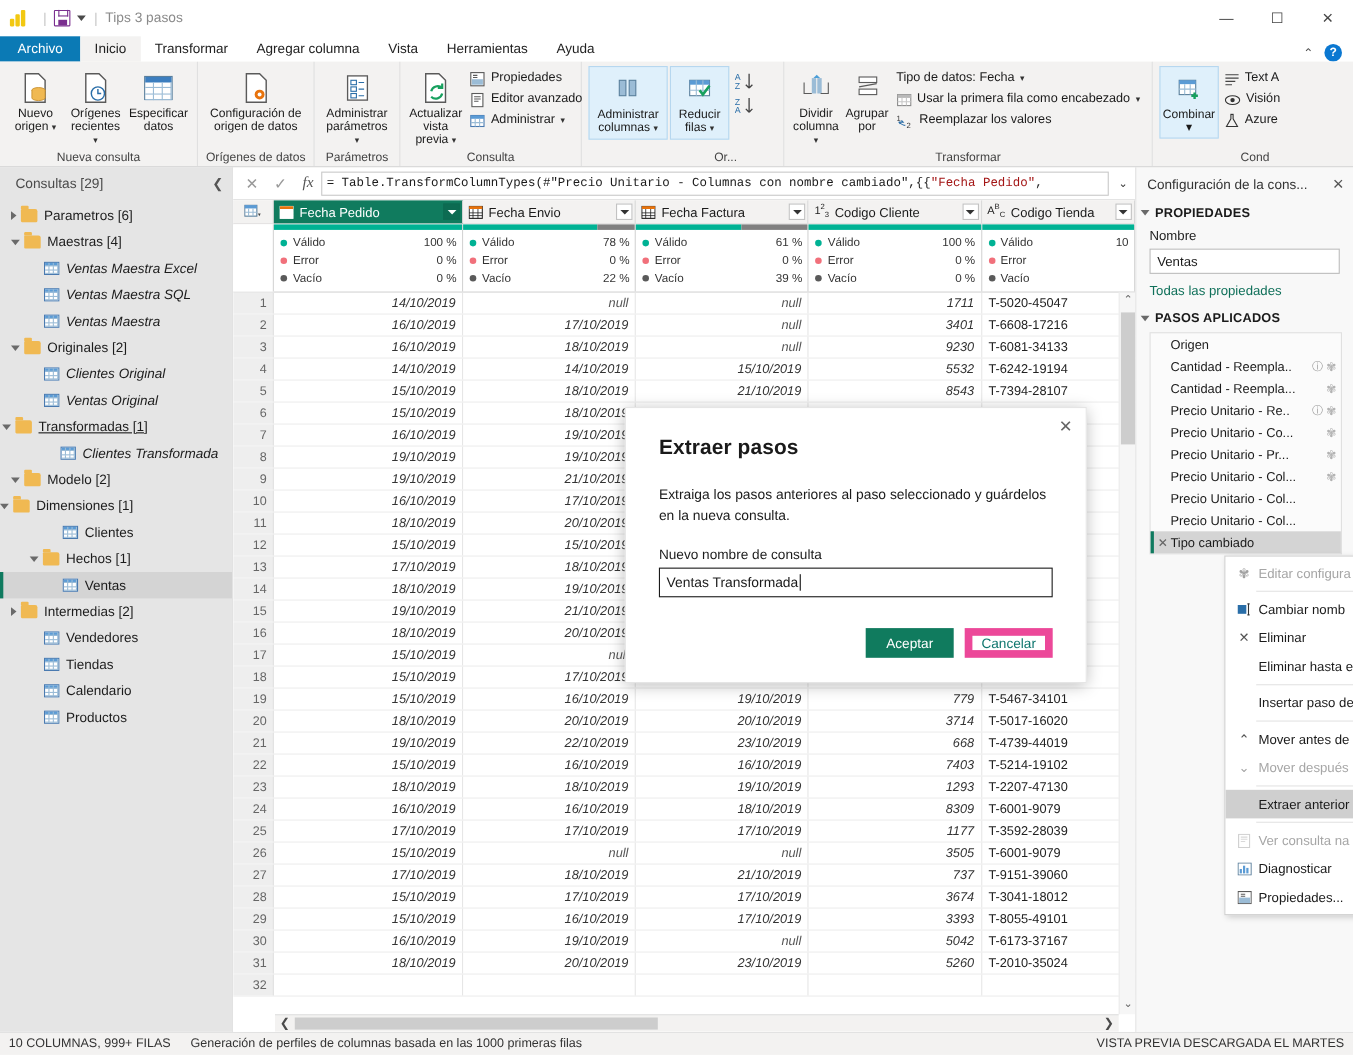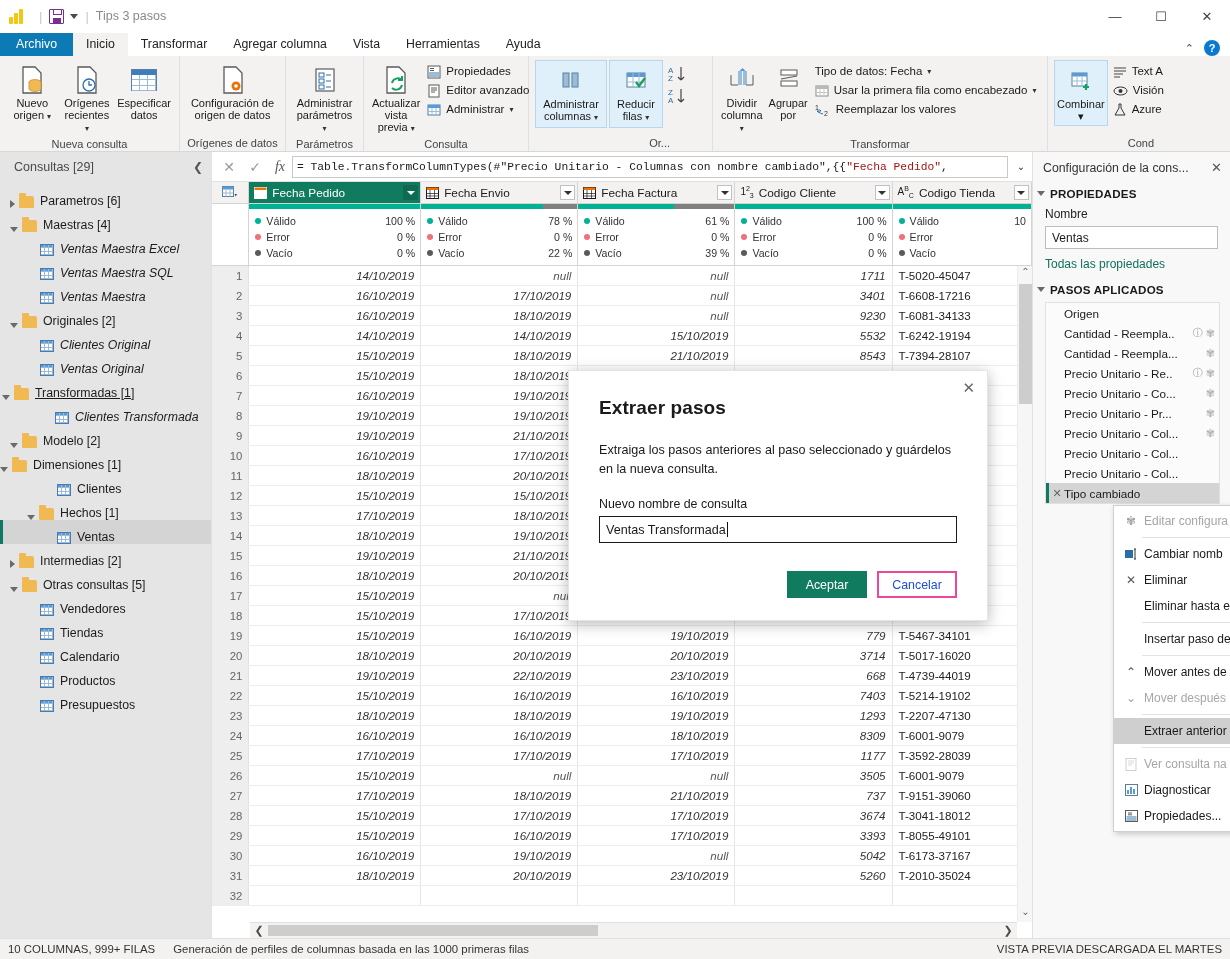--- a/index.html
+++ b/index.html
@@ -58,21 +58,21 @@
   .main { display:flex; height:calc(959px - 32px - 24px - 96px - 21px); }
 
   
   .qpane { width:212px; background:#e5e5e5; border-right:1px solid #e1e1e1; display:flex; flex-direction:column;}
   .qpane-hdr { display:flex; align-items:center; padding:8px 8px 8px 14px; font-size:12.5px; color:#4a4a4a;}
   .qpane-hdr .collapse { margin-left:auto; color:#555; font-size:12px;}
   .qlist { flex:1; overflow:hidden; padding-top:2px;}
   .qitem { display:flex; align-items:center; height:24px; font-size:12.3px; color:#1c1c1c; padding-right:6px; white-space:nowrap;}
   .qitem.selected { background:#d4d4d4; }
   .qitem.selected::before{content:"";position:absolute;left:0;width:3px;height:24px;background:#0f7a5f;}
-  .qitem { position:relative;align-items:flex-end; }
+  .qitem { position:relative; }
   .tri { width:0;height:0;margin-right:4px; }
   .tri.closed { border-top:4px solid transparent;border-bottom:4px solid transparent;border-left:5px solid #6a6a6a;}
   .tri.open { border-left:4px solid transparent;border-right:4px solid transparent;border-top:5px solid #6a6a6a;}
   .tri.none { width:9px; }
   .fold { width:15px;height:12px;background:#f0b952;border-radius:1px 2px 1px 1px;margin-right:6px;position:relative;flex:none;}
   .fold::before{content:"";position:absolute;top:-3px;left:0;width:7px;height:3px;background:#f0b952;border-radius:1px 1px 0 0;}
   .tbl-ico{width:14px;height:12px;border:1px solid #4a7ab0;margin-right:6px;flex:none;background:#fff;display:grid;grid-template-columns:1fr 1fr 1fr;grid-template-rows:3px 1fr 1fr;}
   .tbl-ico s{border-right:1px solid #9bbcd6;border-bottom:1px solid #9bbcd6;}
   .tbl-ico s:nth-child(-n+3){background:#5b9bd5;}
   .ital { font-style:italic; }
@@ -158,21 +158,21 @@
   .modal { position:absolute; left:568px; top:370px; width:420px; background:#fff; box-shadow:0 3px 14px rgba(0,0,0,.28); border:1px solid #e5e5e5; z-index:80; padding:26px 30px 22px 30px;}
   .modal .mx { position:absolute; right:12px; top:8px; color:#666; font-size:15px;}
   .modal h2 { font-size:19px; font-weight:bold; color:#1a1a1a; margin-bottom:22px; letter-spacing:.1px;}
   .modal p { font-size:12.6px; color:#1a1a1a; line-height:19px; margin-bottom:18px; }
   .modal .flabel { font-size:12.4px; color:#1a1a1a; margin-bottom:5px;}
   .modal .finput2 { height:27px; border:1px solid #1a1a1a; display:flex; align-items:center; padding:0 6px; font-size:12.6px; background:#fff;}
   .caretbar { display:inline-block; width:1px; height:15px; background:#111; margin-left:1px;}
   .modal .btns { display:flex; justify-content:flex-end; gap:10px; margin-top:28px;}
   .btn { height:27px; min-width:80px; display:flex;align-items:center;justify-content:center; font-size:12.4px; }
   .btn.primary { background:#107b5e; color:#fff; }
-  .btn.secondary { background:#fff; color:#1d4ed8; border:2px solid #ec4899;}
+  .btn.secondary { background:#fff; color:#0f766e; border:7px solid #ec4899;}
 
   
   .statusbar { height:21px; background:#f3f2f1; border-top:1px solid #e0e0e0; display:flex; align-items:center; font-size:11.4px; color:#333; padding:0 8px; gap:18px;}
   .statusbar .right { margin-left:auto; }
 </style>
 </head>
 <body>
 
 <div class="titlebar">
   <span class="pbi-logo">
@@ -634,25 +634,20 @@
             <s></s>
             <s></s>
           </span>
           <span>Ventas</span>
         </div>
         <div class="qitem" style="padding-left: 10px;">
           <span class="tri closed"></span>
           <span class="fold"></span>
           <span>Intermedias [2]</span>
         </div>
-        <div class="qitem" style="padding-left: 10px;">
-          <span class="tri open"></span>
-          <span class="fold"></span>
-          <span>Otras consultas [5]</span>
-        </div>
         <div class="qitem" style="padding-left: 27px;">
           <span class="tri none"></span>
           <span class="tbl-ico">
             <s></s>
             <s></s>
             <s></s>
             <s></s>
             <s></s>
             <s></s>
             <s></s>
@@ -698,35 +693,20 @@
             <s></s>
             <s></s>
             <s></s>
             <s></s>
             <s></s>
             <s></s>
             <s></s>
             <s></s>
           </span>
           <span>Productos</span>
-        </div>
-        <div class="qitem" style="padding-left: 27px;">
-          <span class="tri none"></span>
-          <span class="tbl-ico">
-            <s></s>
-            <s></s>
-            <s></s>
-            <s></s>
-            <s></s>
-            <s></s>
-            <s></s>
-            <s></s>
-            <s></s>
-          </span>
-          <span>Presupuestos</span>
         </div>
       </div>
   </div>
 
   <div class="center">
 
     <div class="fbar">
       <div class="fbtn">✕</div>
       <div class="fbtn">✓</div>
       <div class="fx">fx</div>

